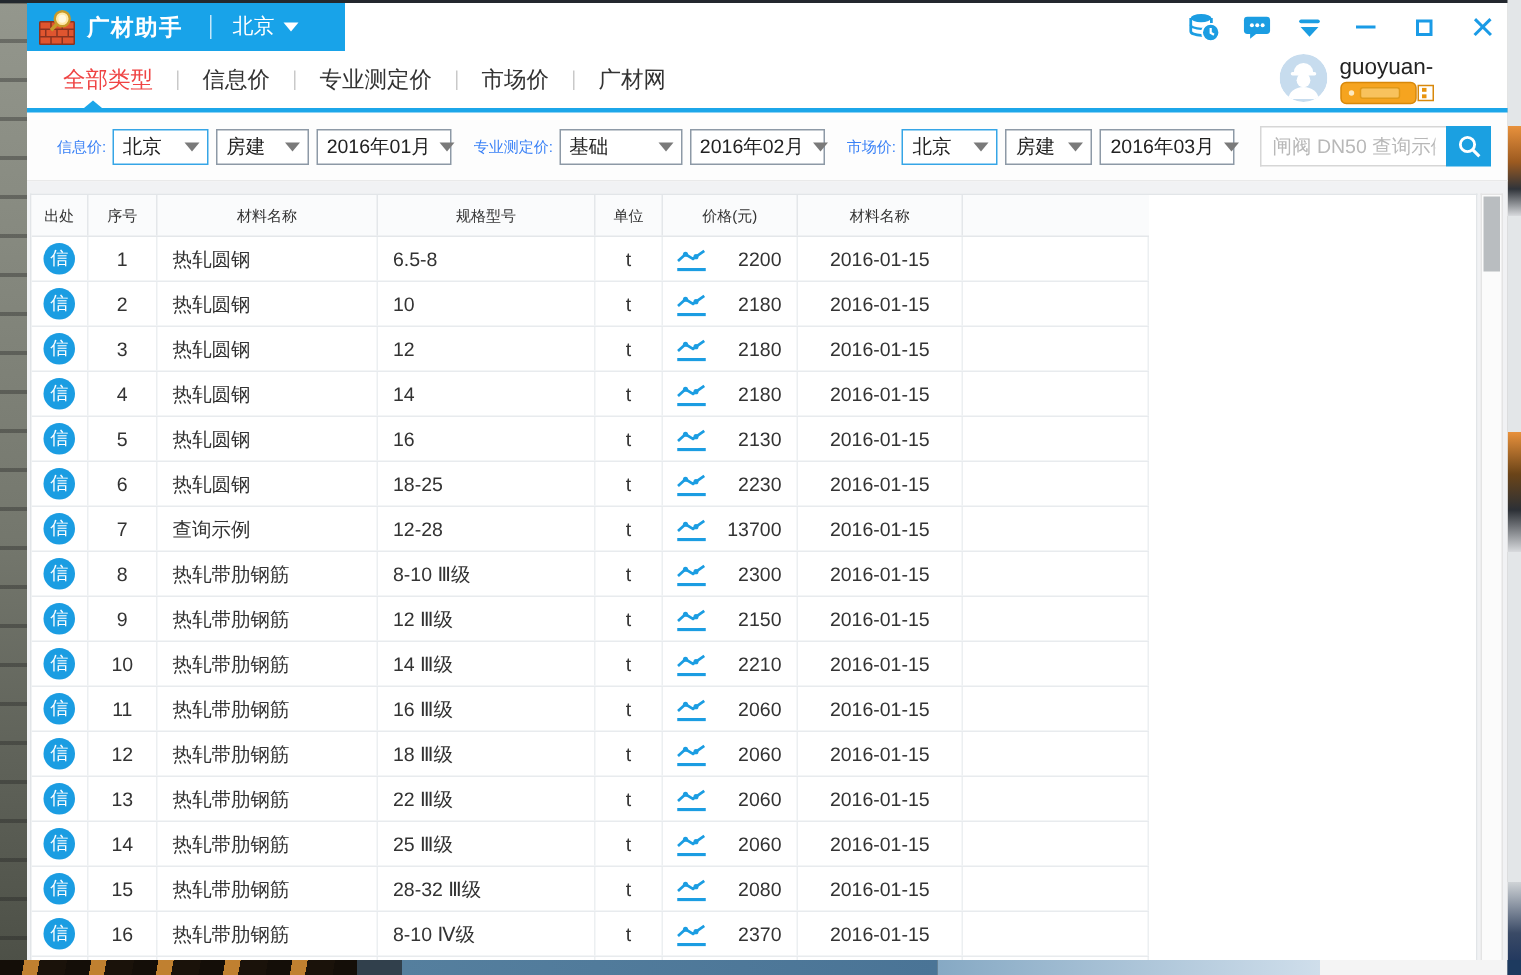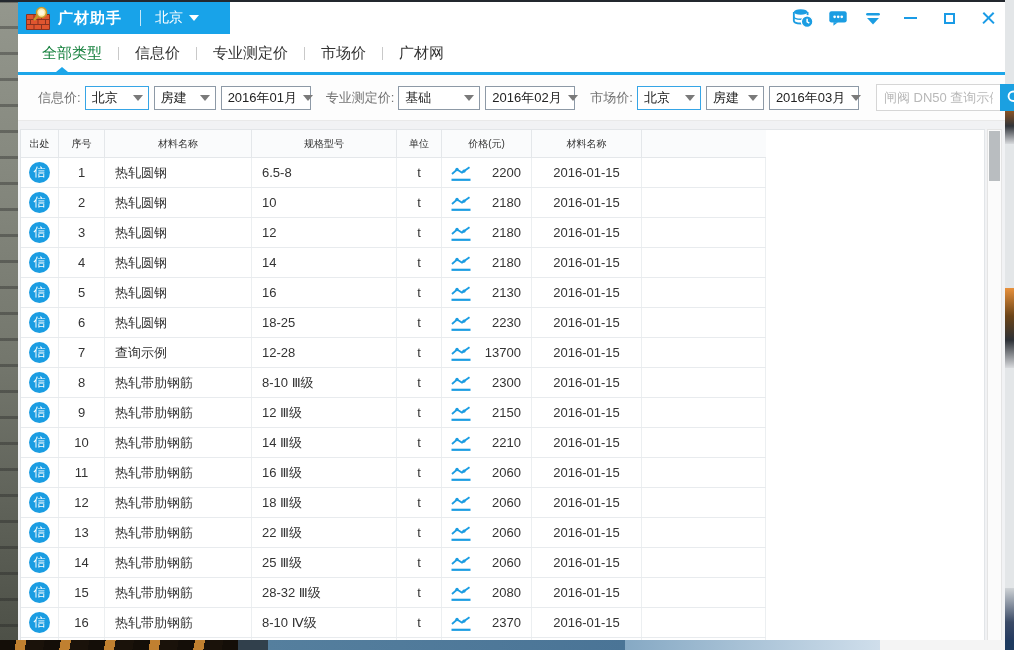--- a/index.html
+++ b/index.html
@@ -35,36 +35,36 @@
   .glyph-min { width:13px; height:2px; background:#1a9be6; }
   .glyph-max { width:11px; height:11px; border:2px solid #1a9be6; }
   .glyph-close { position:relative; width:13px; height:13px; }
   .glyph-close:before,.glyph-close:after { content:""; position:absolute; left:-1px; top:5.5px; width:15px; height:2.4px; background:#1a9be6; }
   .glyph-close:before { transform:rotate(45deg); }
   .glyph-close:after { transform:rotate(-45deg); }
 
   
   .tabrow { position:relative; height:38px; display:flex; align-items:center; padding-left:22px; background:#fff; }
   .tab { font-size:15px; color:#333; cursor:pointer; padding:0 2px; white-space:nowrap; }
-  .tab.active { color:#15803d; }
+  .tab.active { color:#ef4444; }
   .tab-sep { width:1px; height:13px; background:#c9c9c9; margin:0 14px; }
   .tab-underline { position:relative; height:3px; background:#1ca6e9; }
   .tab-underline .up-tri { position:absolute; left:38px; top:-5px; width:0; height:0;
     border-left:6px solid transparent; border-right:6px solid transparent; border-bottom:5px solid #1ca6e9; }
 
   .user-block { position:absolute; right:48px; top:2px; display:flex; align-items:flex-start; gap:8px; }
   .avatar { width:32px; height:32px; border-radius:50%; overflow:hidden; flex:0 0 auto; }
   .user-meta { display:flex; flex-direction:column; gap:1px; }
   .user-name { font-size:15px; color:#222; line-height:17px; }
   .dongle { width:64px; height:16px; }
 
   
   .filterbar { height:46px; display:flex; align-items:center; padding:0 8px 0 20px; background:#fdfdfd;
     border-bottom:1px solid #e9e9e9; white-space:nowrap; }
-  .flabel { color:#737373; font-size:13px; margin-right:4px; }
+  .flabel { color:#3b82f6; font-size:10px; margin-right:4px; }
   .flabel.gap { margin-left:10px; }
   .combo { display:flex; align-items:center; justify-content:space-between; height:24px; background:#fff;
     border:1px solid #8d99a6; padding:0 5px 0 6px; font-size:13px; color:#222; margin-right:5px; cursor:pointer; flex:0 0 auto; }
   .combo.hl { border:1px solid #36a5e6; }
   .caret-down-g { width:0; height:0; border-left:5px solid transparent; border-right:5px solid transparent; border-top:6px solid #7a7a7a; margin-left:6px; }
   .search-wrap { display:flex; align-items:center; margin-left:12px; }
   .search-input { width:124px; height:27px; border:1px solid #d6d6d6; border-right:none; padding:0 7px; font-size:13px; color:#444;
     font-family:"Liberation Sans","DejaVu Sans",sans-serif; outline:none; }
   .search-input::placeholder { color:#b8b8b8; }
   .search-btn { width:30px; height:27px; background:#1ba0e1; border:none; display:flex; align-items:center; justify-content:center; cursor:pointer; }
@@ -179,20 +179,42 @@
     <span class="tab active">全部类型</span>
     <span class="tab-sep"></span>
     <span class="tab">信息价</span>
     <span class="tab-sep"></span>
     <span class="tab">专业测定价</span>
     <span class="tab-sep"></span>
     <span class="tab">市场价</span>
     <span class="tab-sep"></span>
     <span class="tab">广材网</span>
 
+    <div class="user-block">
+      <span class="avatar">
+        <svg viewBox="0 0 32 32" width="32" height="32">
+          <circle cx="16" cy="16" r="16" fill="#c7dcee"></circle>
+          <path d="M9.5 12.5a6.5 6.5 0 0 1 13 0z" fill="#fff"></path>
+          <rect x="7.5" y="12" width="17" height="2.4" rx="1.2" fill="#fff"></rect>
+          <circle cx="16" cy="17.5" r="4.6" fill="#fff"></circle>
+          <path d="M6 30a10 8 0 0 1 20 0z" fill="#fff"></path>
+        </svg>
+      </span>
+      <span class="user-meta">
+        <span class="user-name">guoyuan-</span>
+        <svg class="dongle" viewBox="0 0 64 16">
+          <rect x="1" y="1" width="50" height="14" rx="3.5" fill="#f6a41f" stroke="#d8880a"></rect>
+          <circle cx="8" cy="8" r="1.8" fill="#fde9c0"></circle>
+          <rect x="14" y="4.5" width="26" height="7" rx="1.5" fill="#f8c25d" stroke="#e09a1a"></rect>
+          <rect x="52.5" y="3" width="10" height="10" fill="#fff" stroke="#d8880a"></rect>
+          <rect x="55" y="4.6" width="3" height="2.6" fill="#e8940f"></rect>
+          <rect x="55" y="8.9" width="3" height="2.6" fill="#e8940f"></rect>
+        </svg>
+      </span>
+    </div>
   </div>
   <div class="tab-underline">
     <span class="up-tri"></span>
   </div>
 
   <div class="filterbar">
     <span class="flabel">信息价:</span>
     <span class="combo hl" style="width:64px">
       <span>北京</span>
         <span class="caret-down-g"></span>

